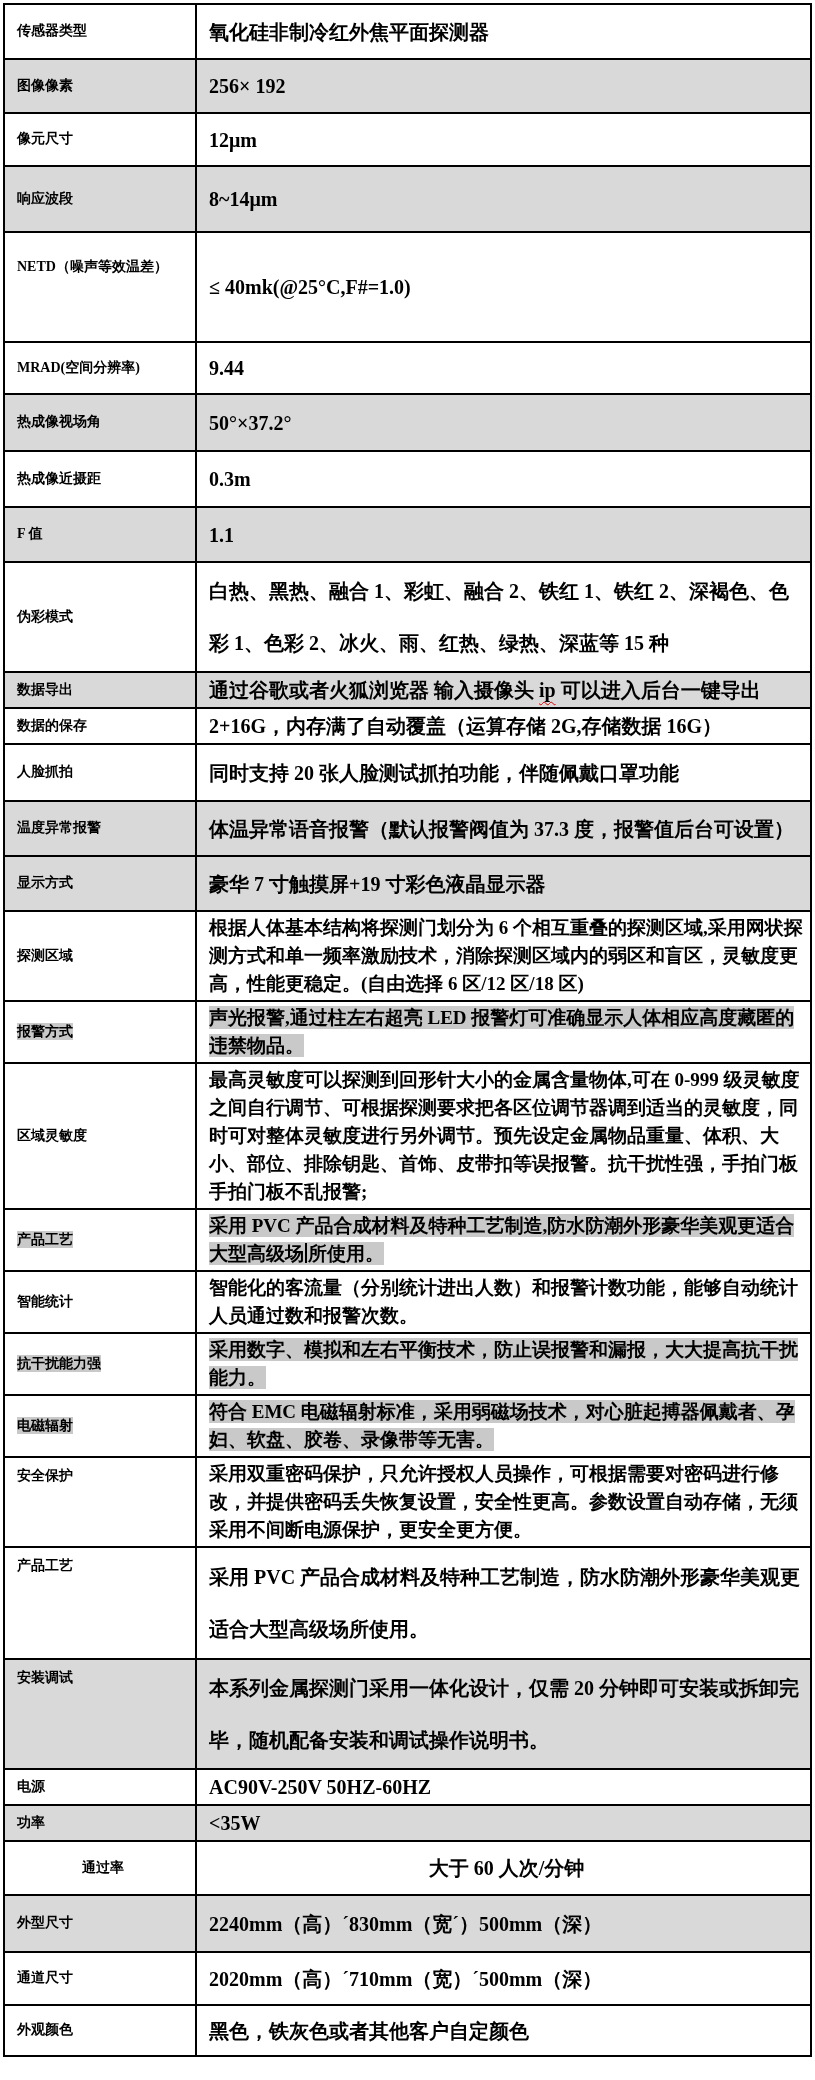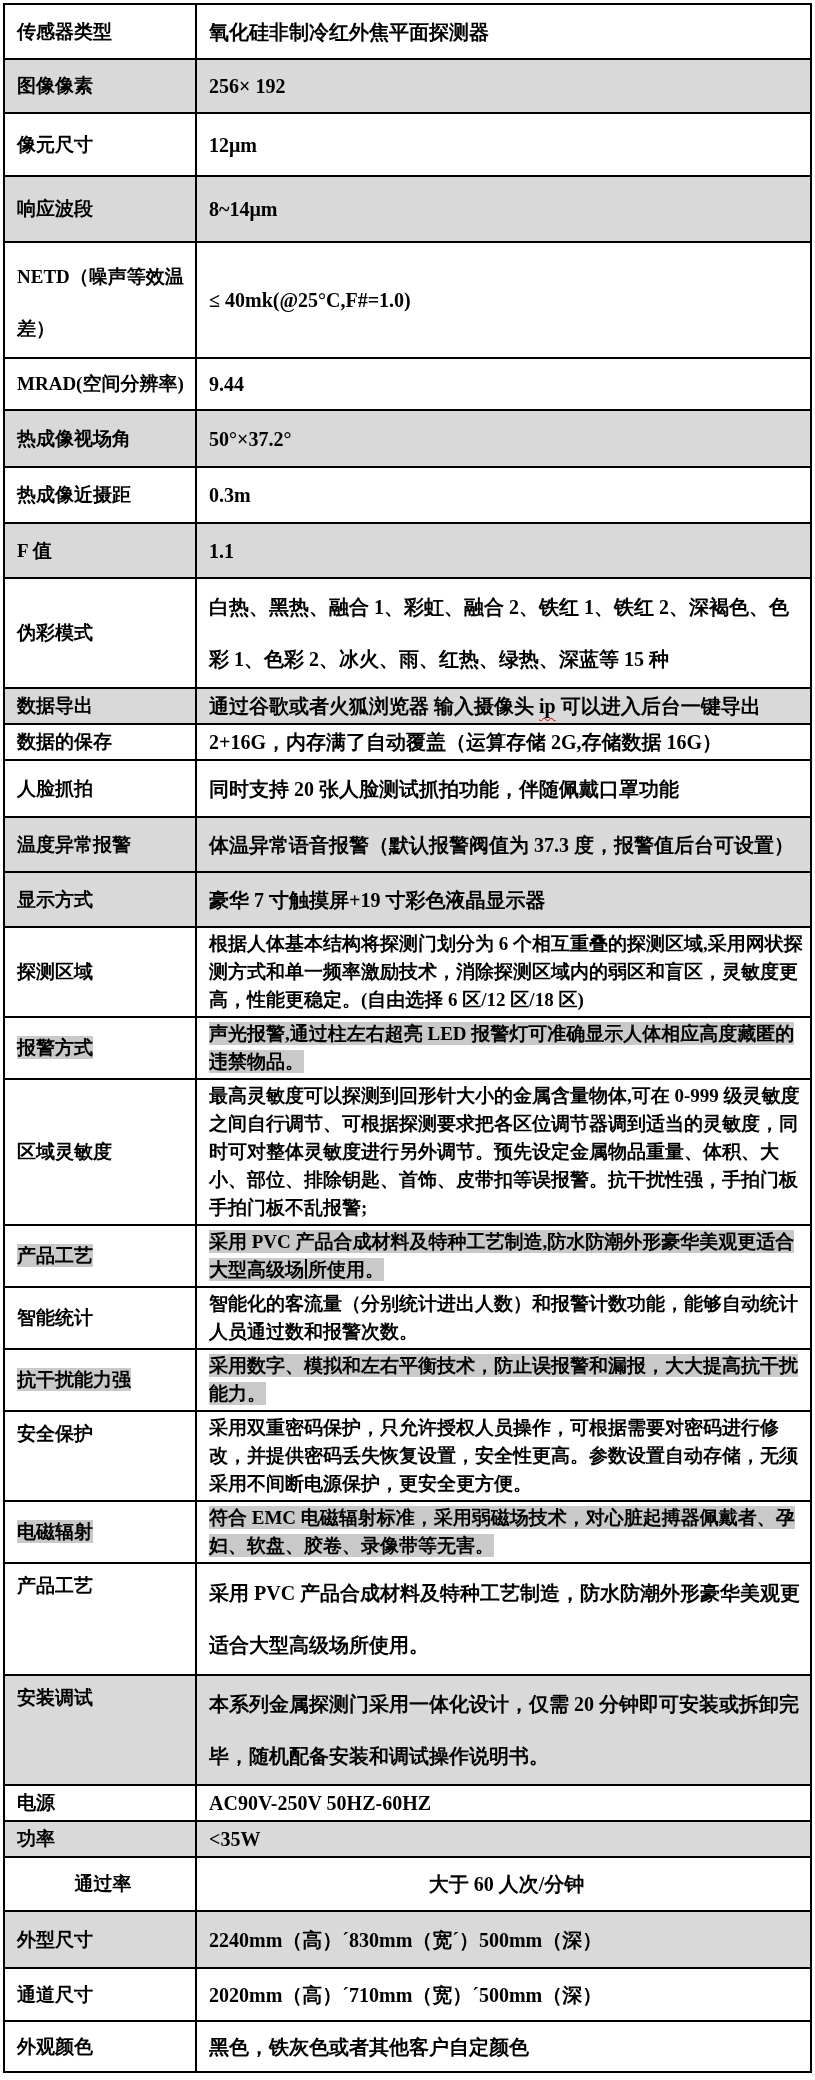--- a/index.html
+++ b/index.html
@@ -2,21 +2,21 @@
 <html style="--border: #000000; --shade: #d9d9d9; --hl: #c9c9c9; --misspell: #e00000;"><head>
 <meta charset="utf-8">
 <style>
   html,body{margin:0;padding:0;background:#ffffff;}
   .page{position:relative;width:815px;height:2080px;background:#ffffff;overflow:hidden;
         font-family:"Liberation Serif","DejaVu Serif",serif;}
   table.spec{border-collapse:collapse;table-layout:fixed;width:809px;margin:3px 0 0 3px;
              color:#000;font-weight:bold;}
   table.spec td{border:2px solid var(--border,#000);vertical-align:middle;
                 padding:2px 6px 2px 12px;word-break:break-all;overflow-wrap:anywhere;}
-  td.label{font-size:19px;line-height:1.45;margin-left:23px;}
+  td.label{font-size:14px;line-height:1.45;margin-left:23px;}
   td.value{font-size:20px;line-height:1.5;}
   tr.shaded td{background:var(--shade,#d9d9d9);}
   tr.dense td.value{font-size:19px;line-height:28px;padding-right:3px;}
   tr.loose td.value{line-height:52px;}
   tr.label-loose td.label{line-height:52px;}
   tr.label-top td.label{vertical-align:top;padding-top:8px;}
   .hl{background:var(--hl,#c9c9c9);padding:1px 0;-webkit-box-decoration-break:clone;box-decoration-break:clone;}
   .wavy{text-decoration-line:underline;text-decoration-style:wavy;
         text-decoration-color:var(--misspell,#e00000);text-decoration-thickness:1px;
         text-underline-offset:4px;}
@@ -33,21 +33,21 @@
     </colgroup>
     <tbody id="rows">
         <tr class="" style="height: 55px;">
           <td class="label">传感器类型</td>
           <td class="value"><span>氧化硅非制冷红外焦平面探测器</span></td>
         </tr>
         <tr class="shaded" style="height: 54px;">
           <td class="label">图像像素</td>
           <td class="value"><span>256× 192</span></td>
         </tr>
-        <tr class="" style="height: 63px;">
+        <tr class="" style="height: 53px;">
           <td class="label">像元尺寸</td>
           <td class="value"><span>12μm</span></td>
         </tr>
         <tr class="shaded" style="height: 66px;">
           <td class="label">响应波段</td>
           <td class="value"><span>8~14μm</span></td>
         </tr>
         <tr class="label-top label-loose" style="height: 110px;">
           <td class="label">NETD（噪声等效温差）</td>
           <td class="value"><span>≤ 40mk(@25°C,F#=1.0)</span></td>
@@ -109,27 +109,27 @@
           <td class="value"><span class="hl"><span>采用 PVC 产品合成材料及特种工艺制造,防水防潮外形豪华美观更适合大型高级场</span><span class="caret"></span><span>所使用。</span></span></td>
         </tr>
         <tr class="dense" style="height: 55px;">
           <td class="label">智能统计</td>
           <td class="value"><span>智能化的客流量（分别统计进出人数）和报警计数功能，能够自动统计人员通过数和报警次数。</span></td>
         </tr>
         <tr class="dense" style="height: 30px;">
           <td class="label"><span class="hl">抗干扰能力强</span></td>
           <td class="value"><span class="hl"><span>采用数字、模拟和左右平衡技术，防止误报警和漏报，大大提高抗干扰能力。</span></span></td>
         </tr>
+        <tr class="dense" style="height: 54px;">
+          <td class="label"><span class="hl">电磁辐射</span></td>
+          <td class="value"><span class="hl"><span>符合 EMC 电磁辐射标准，采用弱磁场技术，对心脏起搏器佩戴者、孕妇、软盘、胶卷、录像带等无害。</span></span></td>
+        </tr>
         <tr class="dense label-top" style="height: 81px;">
           <td class="label">安全保护</td>
           <td class="value"><span>采用双重密码保护，只允许授权人员操作，可根据需要对密码进行修改，并提供密码丢失恢复设置，安全性更高。参数设置自动存储，无须采用不间断电源保护，更安全更方便。</span></td>
-        </tr>
-        <tr class="dense" style="height: 54px;">
-          <td class="label"><span class="hl">电磁辐射</span></td>
-          <td class="value"><span class="hl"><span>符合 EMC 电磁辐射标准，采用弱磁场技术，对心脏起搏器佩戴者、孕妇、软盘、胶卷、录像带等无害。</span></span></td>
         </tr>
         <tr class="loose label-top" style="height: 112px;">
           <td class="label">产品工艺</td>
           <td class="value"><span>采用 PVC 产品合成材料及特种工艺制造，防水防潮外形豪华美观更适合大型高级场所使用。</span></td>
         </tr>
         <tr class="shaded loose label-top" style="height: 105px;">
           <td class="label">安装调试</td>
           <td class="value"><span>本系列金属探测门采用一体化设计，仅需 20 分钟即可安装或拆卸完毕，随机配备安装和调试操作说明书。</span></td>
         </tr>
         <tr class="" style="height: 31px;">

